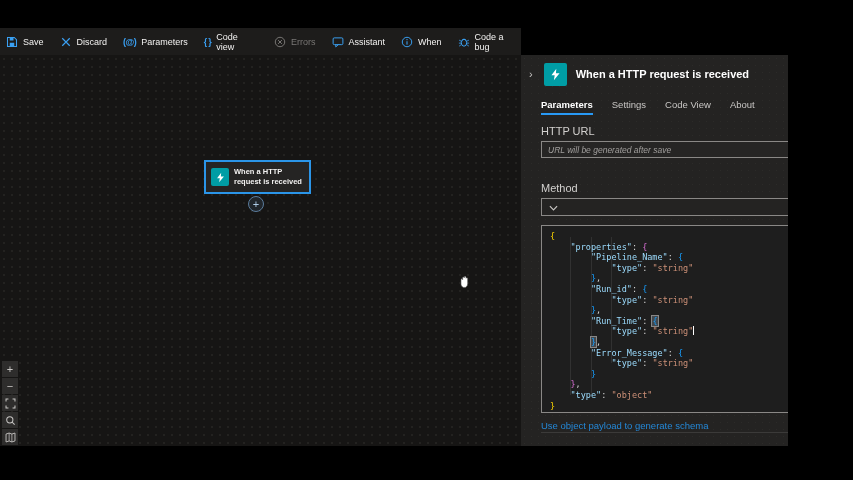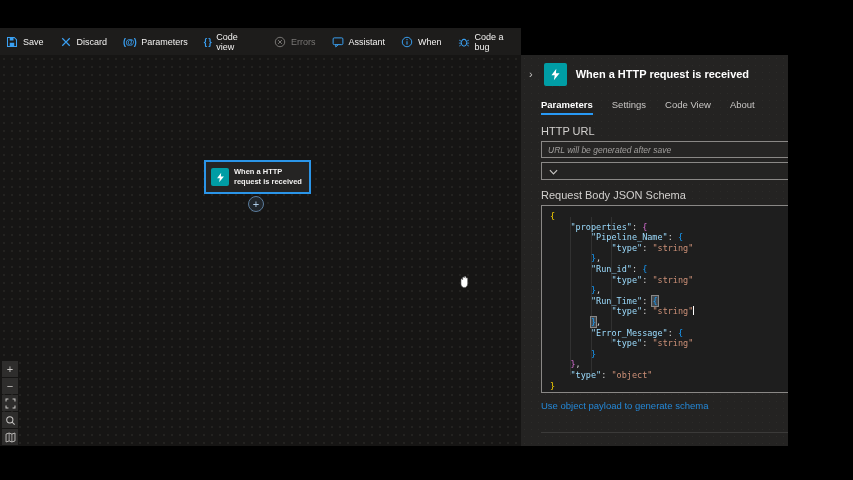--- a/index.html
+++ b/index.html
@@ -52,21 +52,21 @@
   .kebab { position:absolute; right:8px; top:8px; display:flex; flex-direction:column; gap:2px; cursor:pointer; padding:3px; }
   .kebab i { width:2px; height:2px; background:#e6e5e4; border-radius:50%; display:block; }
 
   .tabs { position:absolute; left:20px; top:44px; display:flex; gap:19px; }
   .tab { color:#c8c6c4; font-size:9.5px; padding-bottom:5px; position:relative; cursor:pointer; }
   .tab.active { color:#ffffff; font-weight:bold; }
   .tab.active::after { content:""; position:absolute; left:0; right:0; bottom:0; height:2px; background:#2899f5; }
 
   .panel-body { position:absolute; left:20px; top:70px; width:297px; }
   .fld-label { color:#d2d0ce; font-size:11px; margin-bottom:4px; }
-  .url-row { display:flex; align-items:center; margin-bottom:4px; }
+  .url-row { display:flex; align-items:center; margin-bottom:24px; }
   .url-input { flex:1; height:17px; background:#262524; border:1px solid #8a8886; color:#f3f2f1;
                font-size:8.5px; padding:0 6px; font-family:"Liberation Sans", sans-serif; outline:none; }
   .url-input::placeholder { color:#a19f9d; font-style:italic; }
   .copy-btn { flex:none; cursor:pointer; display:flex; }
 
   .method-select { height:18px; border:1px solid #8a8886; background:#242322; color:#ffffff;
                    font-size:9.5px; display:flex; align-items:center; padding:0 7px; margin-bottom:9px; cursor:pointer; }
   .method-value { flex:1; }
 
   .editor { position:relative; height:188px; border:1px solid #8a8886; background:#1e1e1e;
@@ -239,29 +239,29 @@
         <div class="url-row">
           <input class="url-input" type="text" placeholder="URL will be generated after save" style="">
           <span class="copy-btn">
             <svg width="12" height="13" viewBox="0 0 14 15">
                 <rect x="1" y="3.5" width="8.5" height="10" fill="none" stroke="#3aa0f3" stroke-width="1.2"></rect>
                 <path d="M4 3.5 V1 H12.5 V11 H9.5" fill="none" stroke="#3aa0f3" stroke-width="1.2"></path>
               </svg>
           </span>
         </div>
 
+        <div class="fld-label">Method</div>
         <div class="method-select">
           <span>
             <svg width="9" height="6" viewBox="0 0 10 6">
                 <polyline points="1,1 5,5 9,1" fill="none" stroke="#c8c6c4" stroke-width="1.3"></polyline>
               </svg>
           </span>
         </div>
 
-        <div class="fld-label">Request Body JSON Schema</div>
         <div class="editor">
           <div class="guide" style="left:28px;"></div>
           <div class="guide" style="left:49px;"></div>
           <div class="guide" style="left:69px; height:126px;"></div>
           <div class="code">
               <div class="code-line"><span class="tok-b1">{</span></div>
               <div class="code-line"><span class="tok-ws">    </span><span class="tok-key">"properties"</span><span class="tok-pn">: </span><span class="tok-b2">{</span></div>
               <div class="code-line"><span class="tok-ws">        </span><span class="tok-key">"Pipeline_Name"</span><span class="tok-pn">: </span><span class="tok-b3">{</span></div>
               <div class="code-line"><span class="tok-ws">            </span><span class="tok-key">"type"</span><span class="tok-pn">: </span><span class="tok-str">"string"</span></div>
               <div class="code-line"><span class="tok-ws">        </span><span class="tok-b3">}</span><span class="tok-pn">,</span></div>

